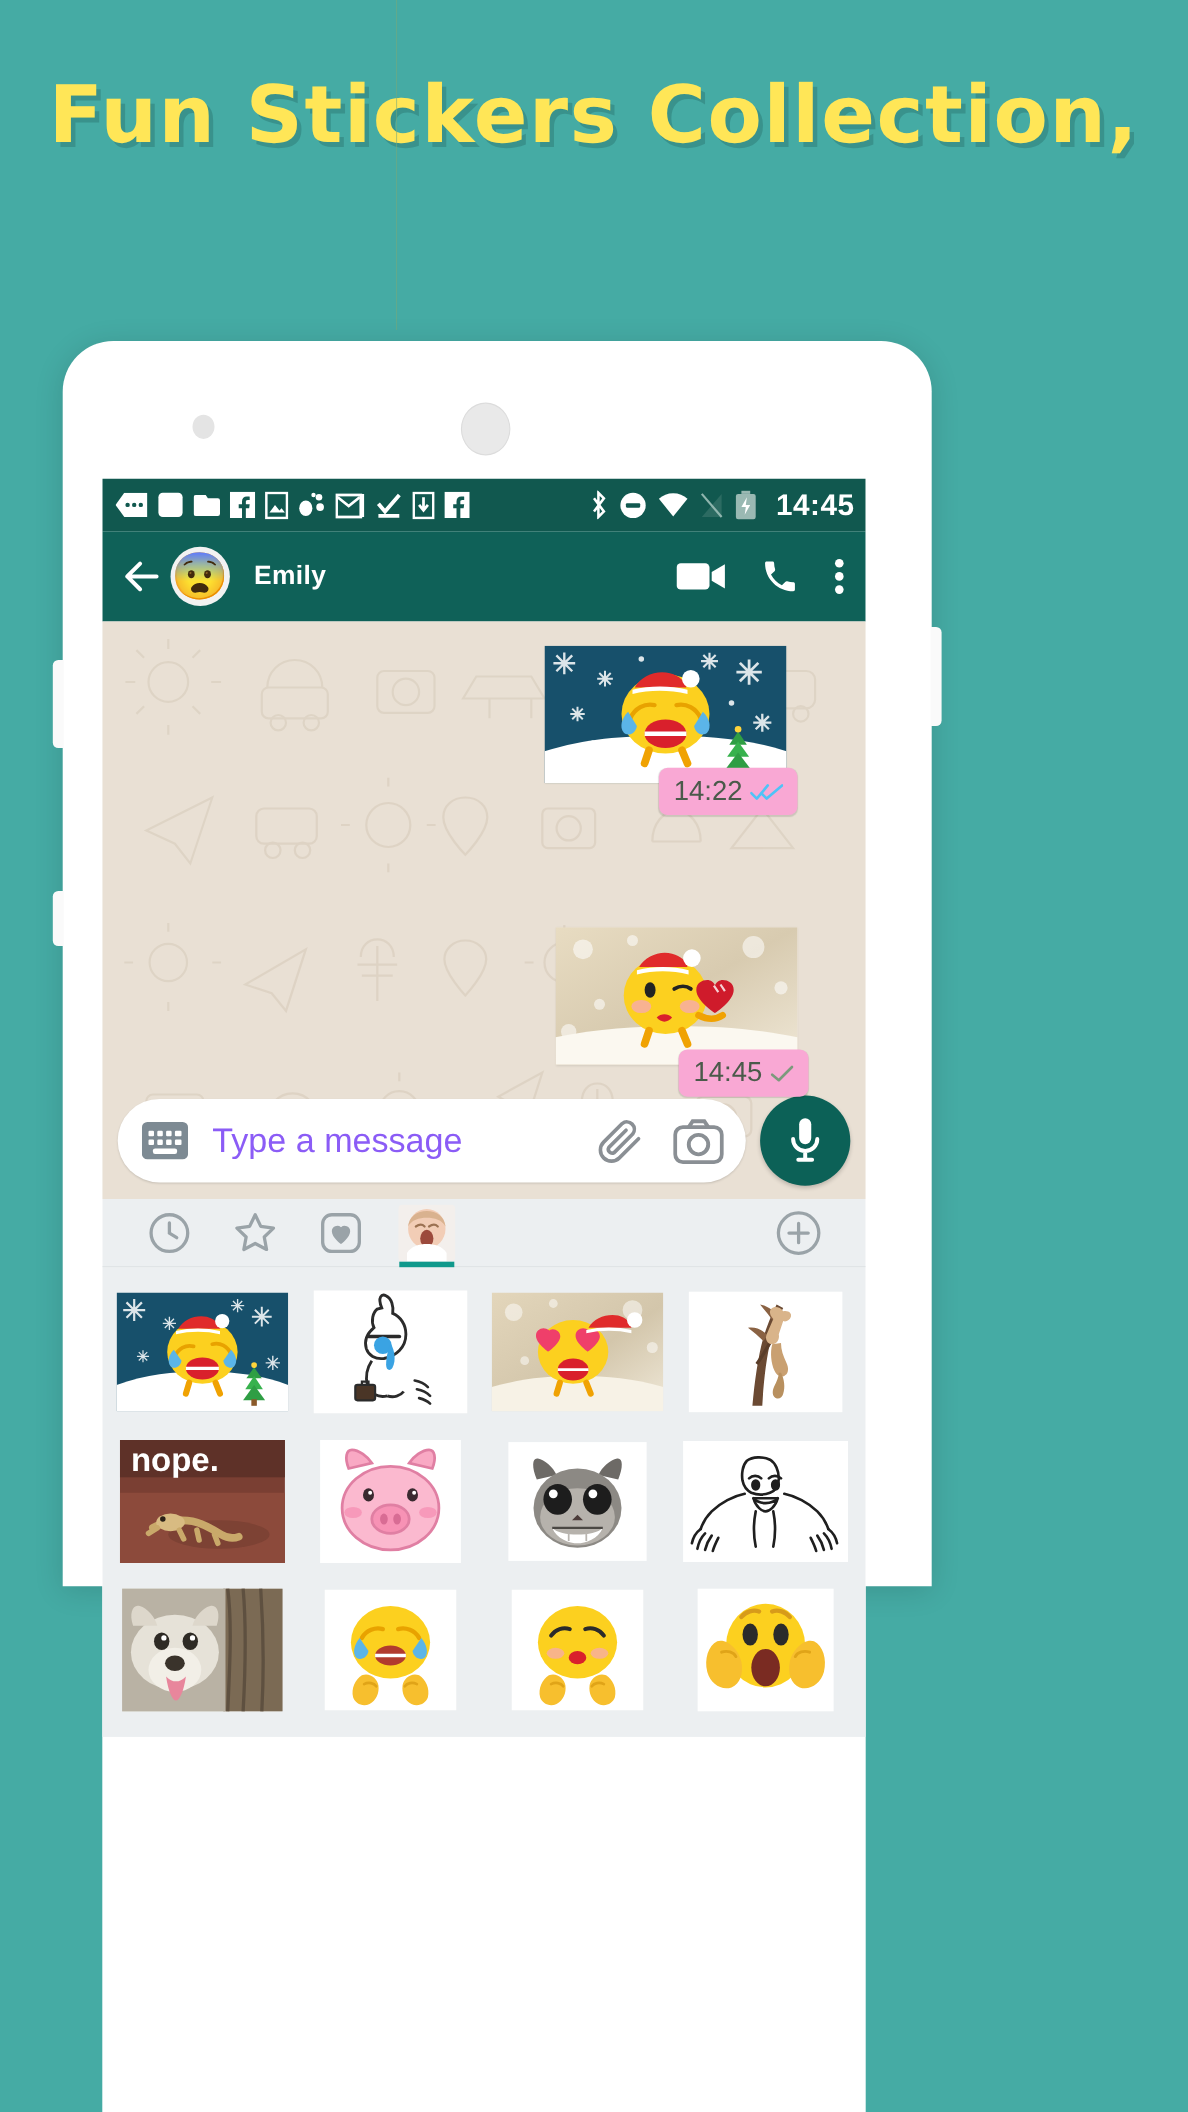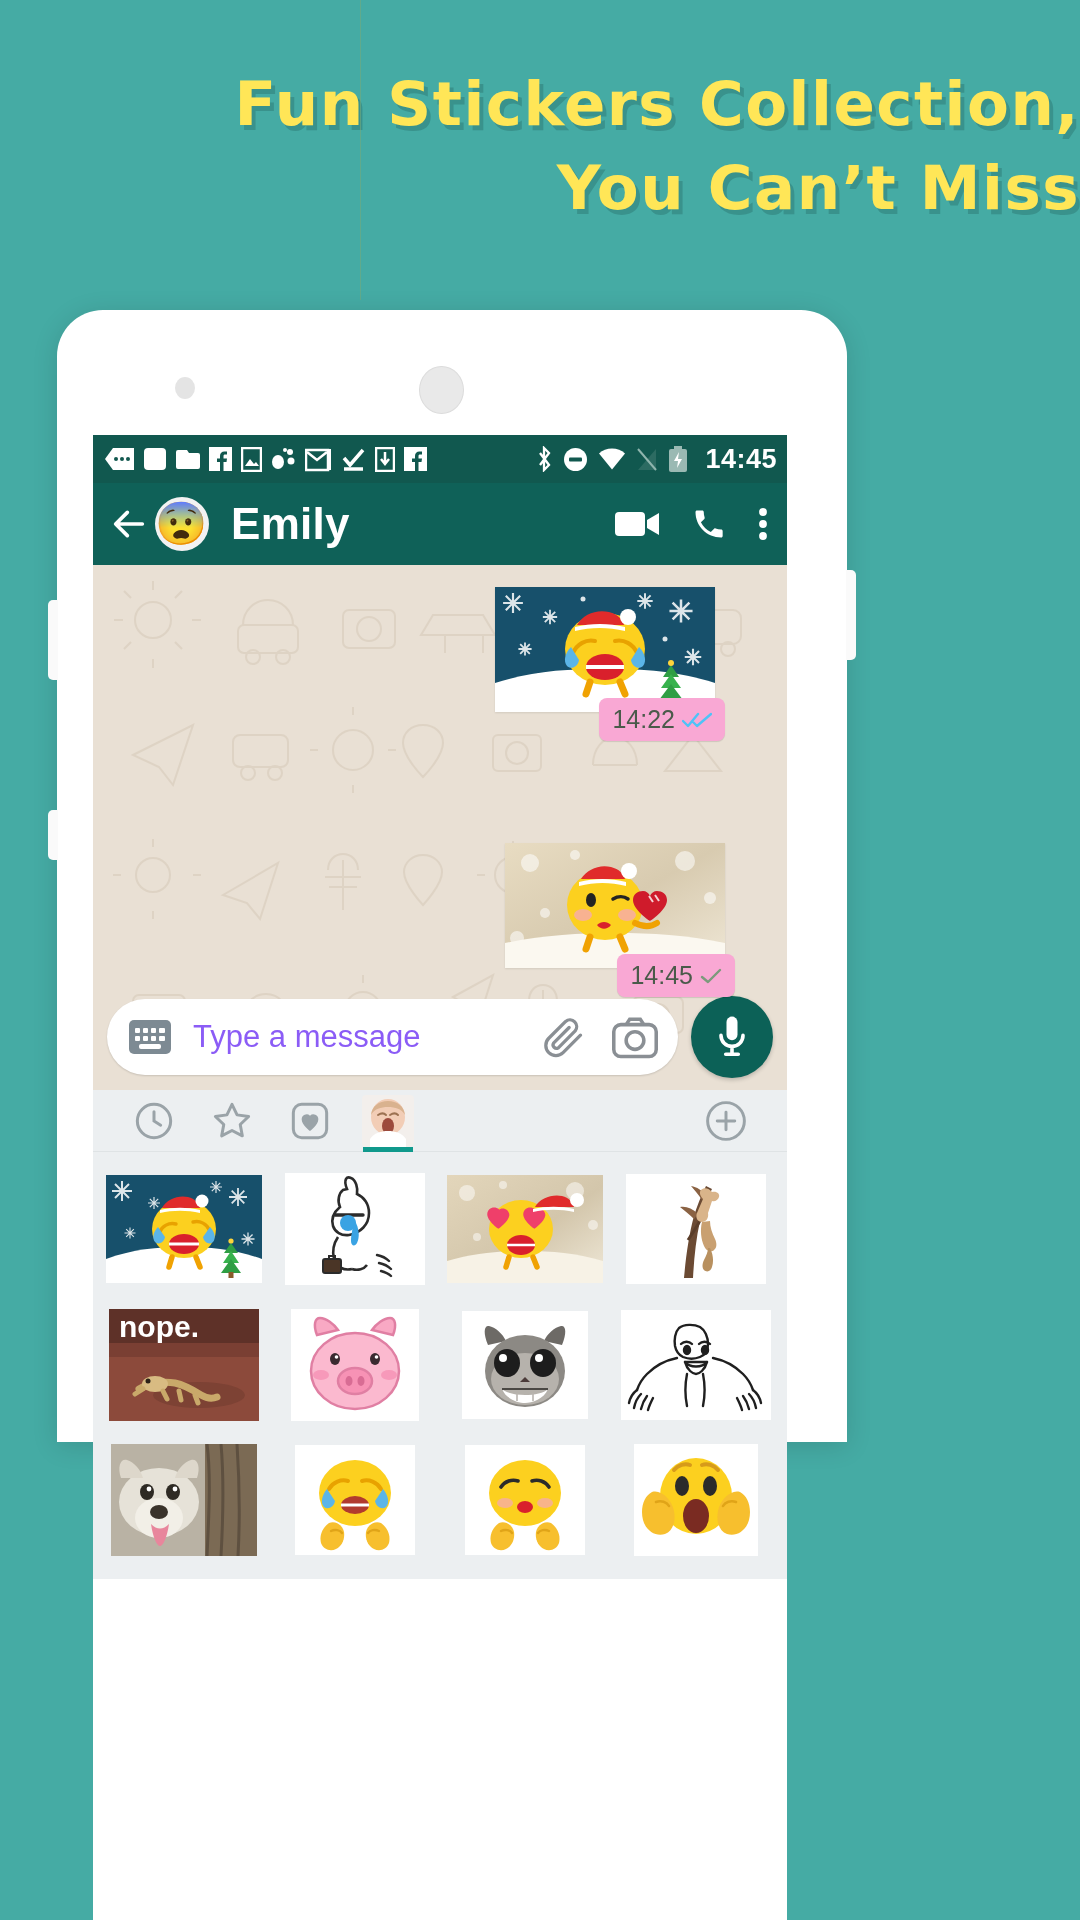--- a/index.html
+++ b/index.html
@@ -16,25 +16,24 @@
     text-align:center; padding-top:62px;
   }
   .promo .seam {
     position:absolute; left:360px; top:0; width:1px; height:300px;
     background:rgba(120,170,120,.55);
   }
   .promo-line {
     font-family:"DejaVu Sans", sans-serif;
     font-weight:bold;
     color:#ffe657;
-    font-size:61px;
+    font-size:72px;
     letter-spacing:1.5px;
     line-height:84px;
     text-shadow:4px 5px 0 rgba(40,110,105,.40);
-    text-align:right;
   }
 
   
   .phone {
     position:absolute; left:57px; top:310px;
     width:790px; height:1132px;
     background:#ffffff;
     border-radius:46px 46px 0 0;
     box-shadow:0 4px 26px rgba(0,0,0,.13);
   }
@@ -86,21 +85,21 @@
     display:flex; align-items:center; padding:0 18px 0 16px; gap:0;
   }
   .back-arrow { width:40px; height:40px; flex:0 0 auto; }
   .avatar {
     width:54px; height:54px; border-radius:50%;
     background:#f2f2f2; margin-left:6px; flex:0 0 auto;
     display:flex; align-items:center; justify-content:center;
     font-size:42px; line-height:1; overflow:hidden;
   }
   .contact-name {
-    color:#fff; font-size:44px; font-weight:bold;
+    color:#fff; font-size:24px; font-weight:bold;
     margin-left:22px; flex:1; letter-spacing:.3px;
   }
   .appbar-actions { display:flex; align-items:center; gap:30px; }
 
   
   .chat {
     position:relative; height:525px; background:#e9e0d4;
     overflow:hidden;
   }
   .wallpaper {
@@ -176,21 +175,20 @@
     height:122px;
   }
   .scell > * { max-width:100%; max-height:100%; }
 </style>
 </head>
 <body>
 
 <div class="promo">
   <div class="seam"></div>
   <div class="promo-line">Fun Stickers Collection,</div>
-  <div class="promo-line">You Can’t Miss</div>
 </div>
 
 <div class="phone">
   <div class="sensor-small"></div>
   <div class="sensor-big"></div>
   <div class="btn-side"></div>
   <div class="btn-side2"></div>
   <div class="btn-side3"></div>
 
   <div class="screen">

